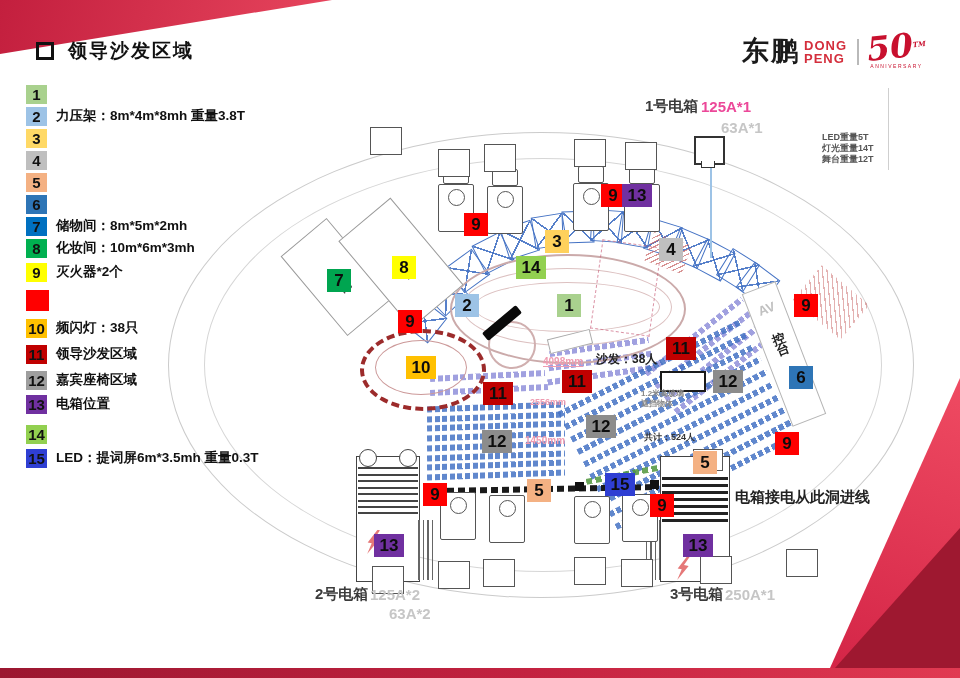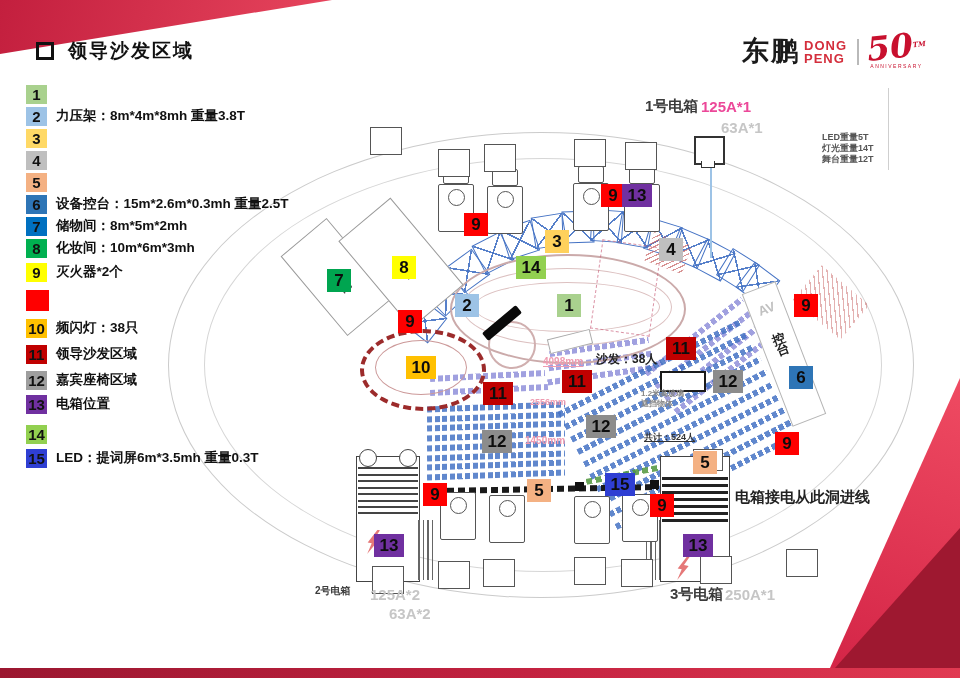--- a/index.html
+++ b/index.html
@@ -247,31 +247,31 @@
       <div class="mk" style="left: 775px; top: 432px; width: 24px; background: rgb(255, 0, 0);">9</div>
       <div class="mk" style="left: 622px; top: 184px; width: 30px; background: rgb(112, 48, 160);">13</div>
       <div class="mk" style="left: 374px; top: 534px; width: 30px; background: rgb(112, 48, 160);">13</div>
       <div class="mk" style="left: 683px; top: 534px; width: 30px; background: rgb(112, 48, 160);">13</div>
       <div class="lbl" style="left: 645px; top: 97px; font-size: 15px; color: rgb(59, 59, 59);">1号电箱</div>
       <div class="lbl" style="left: 701px; top: 98px; font-size: 15px; color: #ec4899;">125A*1</div>
       <div class="lbl" style="left: 721px; top: 119px; font-size: 15px; color: rgb(198, 198, 198);">63A*1</div>
       <div class="lbl" style="left: 822px; top: 132px; font-size: 9px; color: rgb(85, 85, 85);">LED重量5T</div>
       <div class="lbl" style="left: 822px; top: 143px; font-size: 9px; color: rgb(85, 85, 85);">灯光重量14T</div>
       <div class="lbl" style="left: 822px; top: 154px; font-size: 9px; color: rgb(85, 85, 85);">舞台重量12T</div>
-      <div class="lbl" style="left: 315px; top: 585px; font-size: 10px; color: rgb(59, 59, 59);">2号电箱</div>
+      <div class="lbl" style="left: 315px; top: 585px; font-size: 15px; color: rgb(59, 59, 59);">2号电箱</div>
       <div class="lbl" style="left: 370px; top: 586px; font-size: 15px; color: rgb(198, 198, 198);">125A*2</div>
       <div class="lbl" style="left: 389px; top: 605px; font-size: 15px; color: rgb(198, 198, 198);">63A*2</div>
       <div class="lbl" style="left: 670px; top: 585px; font-size: 15px; color: rgb(59, 59, 59);">3号电箱</div>
       <div class="lbl" style="left: 725px; top: 586px; font-size: 15px; color: rgb(198, 198, 198);">250A*1</div>
       <div class="lbl" style="left: 735px; top: 488px; font-size: 15px; color: rgb(34, 34, 34);">电箱接电从此洞进线</div>
       <div class="lbl" style="left: 596px; top: 353px; font-size: 12px; color: rgb(34, 34, 34);">沙发：38人</div>
       <div class="lbl" style="left: 543px; top: 356px; font-size: 10px; color: rgb(239, 155, 176); text-decoration: underline;">4098mm</div>
       <div class="lbl" style="left: 530px; top: 397px; font-size: 9px; color: rgb(239, 155, 176);">2556mm</div>
       <div class="lbl" style="left: 525px; top: 435px; font-size: 10px; color: rgb(239, 155, 176);">1450mm</div>
-      <div class="lbl" style="left: 644px; top: 432px; font-size: 9px; color: rgb(51, 51, 51); text-decoration: underline;">共计：524人</div>
+      <div class="lbl" style="left: 644px; top: 432px; font-size: 9px; color: rgb(51, 51, 51);">共计：524人</div>
       <div class="lbl" style="left: 641px; top: 389px; font-size: 8px; color: rgb(136, 136, 136);">1.2米高玻璃</div>
       <div class="lbl" style="left: 641px; top: 399px; font-size: 8px; color: rgb(136, 136, 136);">遮挡物体</div>
     </div>
 
   <div class="hdr">
     <div class="sq"></div>
     <div class="t">领导沙发区域</div>
   </div>
 
   <div class="logo">
@@ -296,21 +296,20 @@
         <span class="lg-chip" style="background: rgb(255, 217, 102);">3</span>
       </div>
       <div class="lg-row" style="top: 150px;">
         <span class="lg-chip" style="background: rgb(191, 191, 191);">4</span>
       </div>
       <div class="lg-row" style="top: 172px;">
         <span class="lg-chip" style="background: rgb(244, 177, 131);">5</span>
       </div>
       <div class="lg-row" style="top: 194px;">
         <span class="lg-chip" style="background: rgb(46, 117, 182);">6</span>
-        <span class="lg-txt">设备控台：15m*2.6m*0.3mh 重量2.5T</span>
       </div>
       <div class="lg-row" style="top: 216px;">
         <span class="lg-chip" style="background: rgb(0, 112, 192);">7</span>
         <span class="lg-txt">储物间：8m*5m*2mh</span>
       </div>
       <div class="lg-row" style="top: 238px;">
         <span class="lg-chip" style="background: rgb(0, 176, 80);">8</span>
         <span class="lg-txt">化妆间：10m*6m*3mh</span>
       </div>
       <div class="lg-row" style="top: 262px;">

